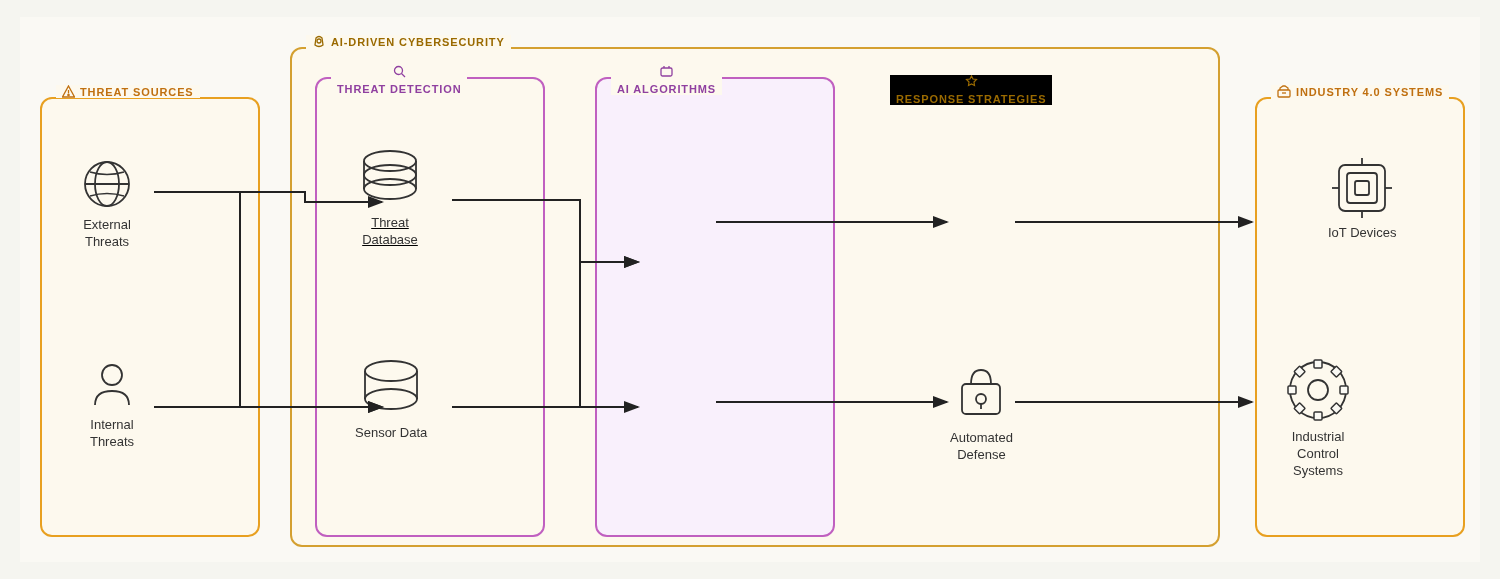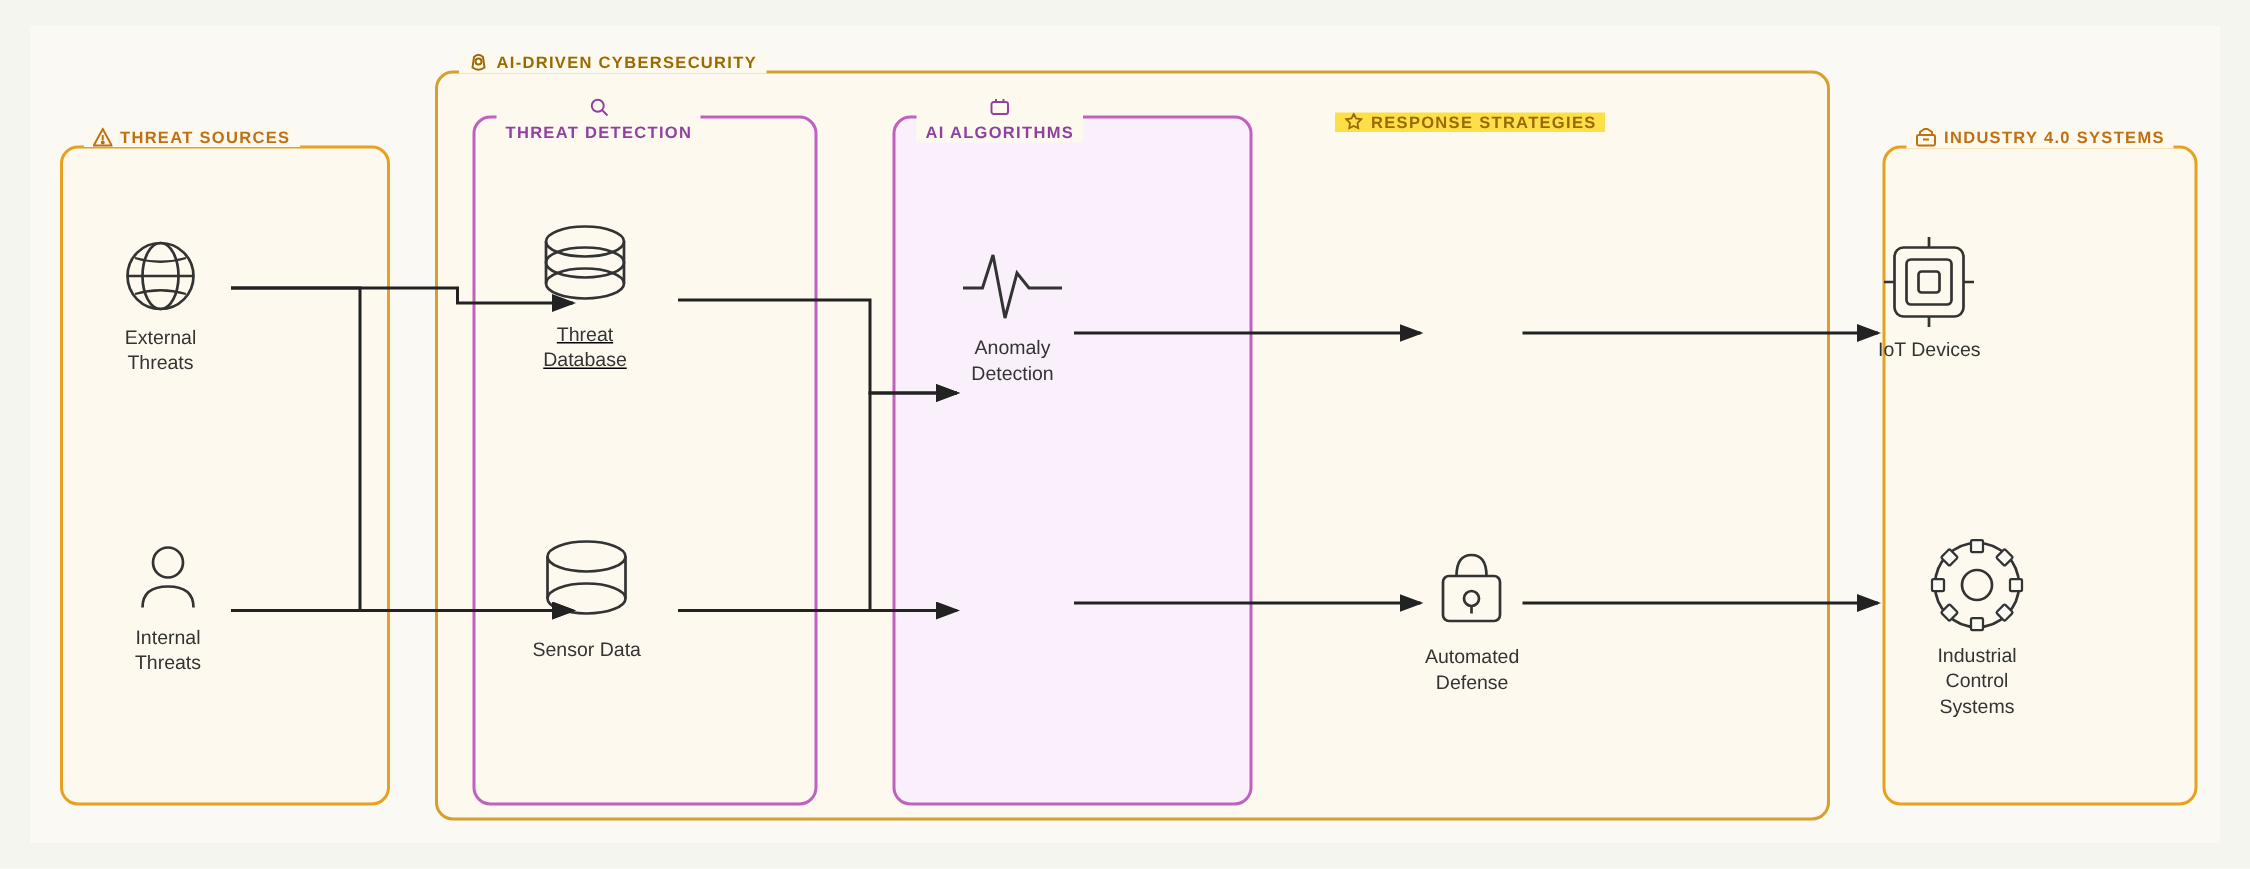--- a/index.html
+++ b/index.html
@@ -127,21 +127,21 @@
       <svg width="13" height="13" viewBox="0 0 13 13" fill="none" stroke="#9040a0" stroke-width="1.5">
         <rect x="1" y="3" width="11" height="8" rx="1.5" stroke="#9040a0" stroke-width="1.3" fill="none"></rect>
         <line x1="4" y1="3" x2="4" y2="1" stroke="#9040a0" stroke-width="1.3"></line>
         <line x1="9" y1="3" x2="9" y2="1" stroke="#9040a0" stroke-width="1.3"></line>
       </svg>
       <span>AI ALGORITHMS</span>
     </div>
   </div>
 
   <div style="position:absolute; left:860px; top:60px; width:310px; height:460px; border:none;">
-    <div class="section-label yellow-text" style="top:-2px; left:10px; background:#fde047;">
+    <div class="section-label yellow-text" style="top:-2px; left:10px; background:#000000;flex-direction:column;">
       <svg width="13" height="13" viewBox="0 0 13 13" fill="none" stroke="#9a6a00" stroke-width="1.5">
         <path d="M6.5 1 L8 4 L11.5 4.5 L9 7 L9.5 10.5 L6.5 9 L3.5 10.5 L4 7 L1.5 4.5 L5 4 Z" stroke="#9a6a00" stroke-width="1.2" fill="none"></path>
       </svg>
       <span>RESPONSE STRATEGIES</span>
     </div>
   </div>
 
   <div class="box box-orange" style="left:1235px; top:80px; width:210px; height:440px;">
     <div class="section-label orange">
       <svg width="14" height="14" viewBox="0 0 14 14" fill="none" stroke="#c07010" stroke-width="1.3">
@@ -198,46 +198,37 @@
       <svg width="70" height="62" viewBox="0 0 70 62" fill="none">
         <ellipse cx="35" cy="14" rx="26" ry="10" stroke="#333" stroke-width="1.8" fill="none"></ellipse>
         <line x1="9" y1="14" x2="9" y2="42" stroke="#333" stroke-width="1.8"></line>
         <line x1="61" y1="14" x2="61" y2="42" stroke="#333" stroke-width="1.8"></line>
         <ellipse cx="35" cy="42" rx="26" ry="10" stroke="#333" stroke-width="1.8" fill="none"></ellipse>
       </svg>
     </div>
     <div class="node-label" style="white-space:pre-line;">Sensor Data</div>
   </div>
 
-  <div class="node" style="left:620px; top:145px;">
-    <div class="node-icon">
-      <svg width="70" height="56" viewBox="0 0 70 56" fill="none">
-        <polyline points="2,30 15,30 22,8 30,50 38,20 46,30 68,30" stroke="#333" stroke-width="2" fill="none"></polyline>
-      </svg>
-    </div>
-    <div class="node-label" style="white-space:pre-line;">Anomaly
-Detection</div>
-  </div>
 
 
 
   <div class="node" style="left:930px; top:345px;">
     <div class="node-icon">
       <svg width="58" height="62" viewBox="0 0 58 62" fill="none">
         <rect x="10" y="22" width="38" height="30" rx="4" stroke="#333" stroke-width="1.8" fill="none"></rect>
         <path d="M19 22 Q19 8 29 8 Q39 8 39 22" stroke="#333" stroke-width="1.8" fill="none"></path>
         <circle cx="29" cy="37" r="5" stroke="#333" stroke-width="1.8" fill="none"></circle>
         <line x1="29" y1="42" x2="29" y2="47" stroke="#333" stroke-width="1.8"></line>
       </svg>
     </div>
     <div class="node-label" style="white-space:pre-line;">Automated
 Defense</div>
   </div>
 
-  <div class="node" style="left:1232px; top:140px;">
+  <div class="node" style="left:1308px; top:140px;">
     <div class="node-icon">
       <svg width="62" height="62" viewBox="0 0 62 62" fill="none">
         <rect x="8" y="8" width="46" height="46" rx="6" stroke="#333" stroke-width="1.8" fill="none"></rect>
         <rect x="16" y="16" width="30" height="30" rx="3" stroke="#333" stroke-width="1.8" fill="none"></rect>
         <rect x="24" y="24" width="14" height="14" rx="2" stroke="#333" stroke-width="1.8" fill="none"></rect>
         <line x1="31" y1="1" x2="31" y2="8" stroke="#333" stroke-width="1.8"></line>
         <line x1="31" y1="54" x2="31" y2="61" stroke="#333" stroke-width="1.8"></line>
         <line x1="1" y1="31" x2="8" y2="31" stroke="#333" stroke-width="1.8"></line>
         <line x1="54" y1="31" x2="61" y2="31" stroke="#333" stroke-width="1.8"></line>
       </svg>

